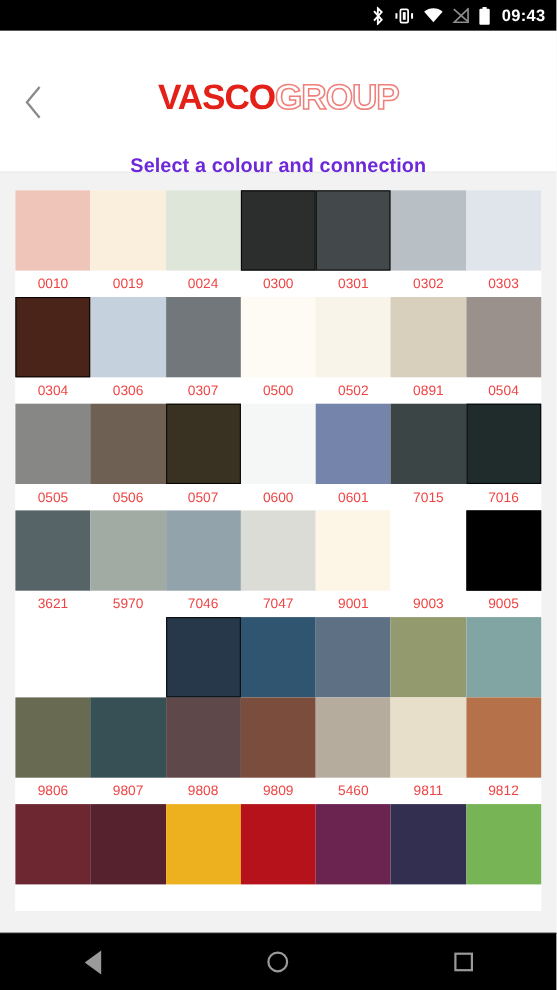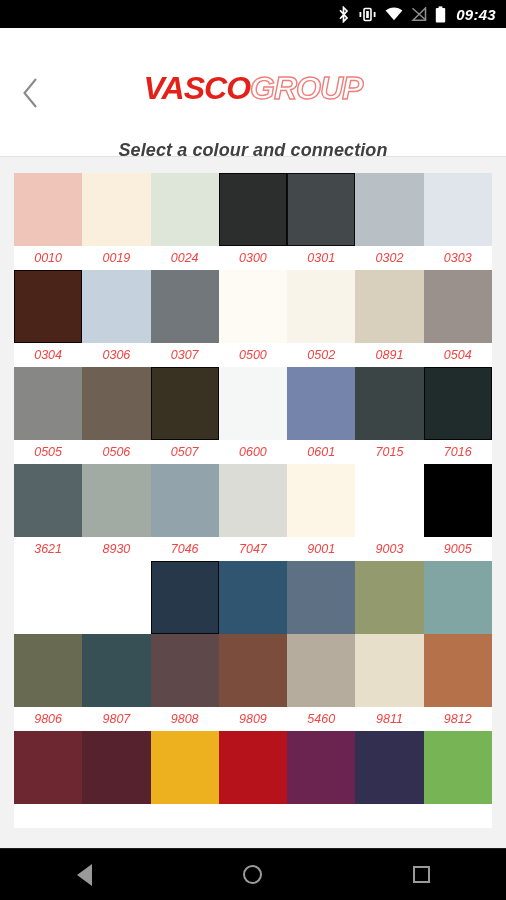--- a/index.html
+++ b/index.html
@@ -2,21 +2,21 @@
 <html><head>
 <meta charset="utf-8">
 <style>
   * { box-sizing: border-box; margin: 0; padding: 0; }
   html, body {
     width: 506px; height: 900px;
     background: #ffffff;
     font-family: "Liberation Sans", sans-serif;
     overflow: hidden;
   }
-  #app { position: relative; width: 506px; height: 900px; background: #f2f2f2; font-style: italic; }
+  #app { position: relative; width: 506px; height: 900px; background: #f2f2f2; }
 
   
   .statusbar {
     height: 28px; background: #000000;
     display: flex; align-items: center; justify-content: flex-end;
     padding-right: 10px; gap: 8px;
   }
   .statusbar .sicon { display: flex; align-items: center; }
   .statusbar .clock {
     color: #ffffff; font-size: 15px; font-weight: bold;
@@ -40,21 +40,21 @@
   }
   .logo .vasco { color: #e32119; }
   .logo .group {
     color: #ffffff;
     -webkit-text-stroke: 1.4px #ef7f7a;
     text-shadow: 0 0 0 #ef7f7a;
   }
   .subtitle {
     position: absolute; left: 0; right: 0; top: 112px;
     text-align: center; font-size: 18px; font-weight: bold;
-    color: #404040; letter-spacing: .1px;
+    color: #6d28d9; letter-spacing: .1px;
   }
 
   
   .content {
     position: absolute; top: 157px; left: 0; right: 0; bottom: 52px;
     background: #f2f2f2; overflow: hidden;
   }
   .grid-card {
     margin: 16px 14px 0 14px; width: 478px;
     background: #ffffff;
@@ -209,21 +209,21 @@
           <div class="swatch" style="background: rgb(86, 100, 104);"></div>
           <div class="swatch" style="background: rgb(162, 170, 164);"></div>
           <div class="swatch" style="background: rgb(147, 163, 172);"></div>
           <div class="swatch" style="background: rgb(220, 220, 214);"></div>
           <div class="swatch" style="background: rgb(253, 245, 230);"></div>
           <div class="swatch" style="background: rgb(255, 255, 255);"></div>
           <div class="swatch sel" style="background: rgb(0, 0, 0);"></div>
         </div>
         <div class="label-row">
           <div class="label">3621</div>
-          <div class="label">8930</div>
+          <div class="label">5970</div>
           <div class="label">7046</div>
           <div class="label">7047</div>
           <div class="label">9001</div>
           <div class="label">9003</div>
           <div class="label">9005</div>
         </div>
         <div class="swatch-row">
           <div class="swatch" style="background: rgb(255, 255, 255);"></div>
           <div class="swatch" style="background: rgb(255, 255, 255);"></div>
           <div class="swatch sel" style="background: rgb(38, 56, 74);"></div>

